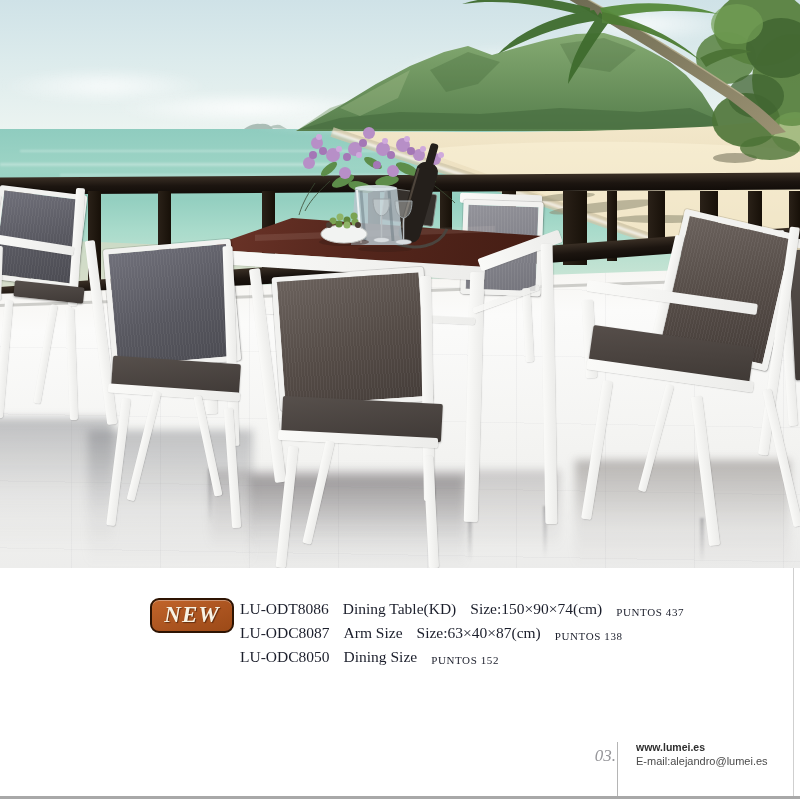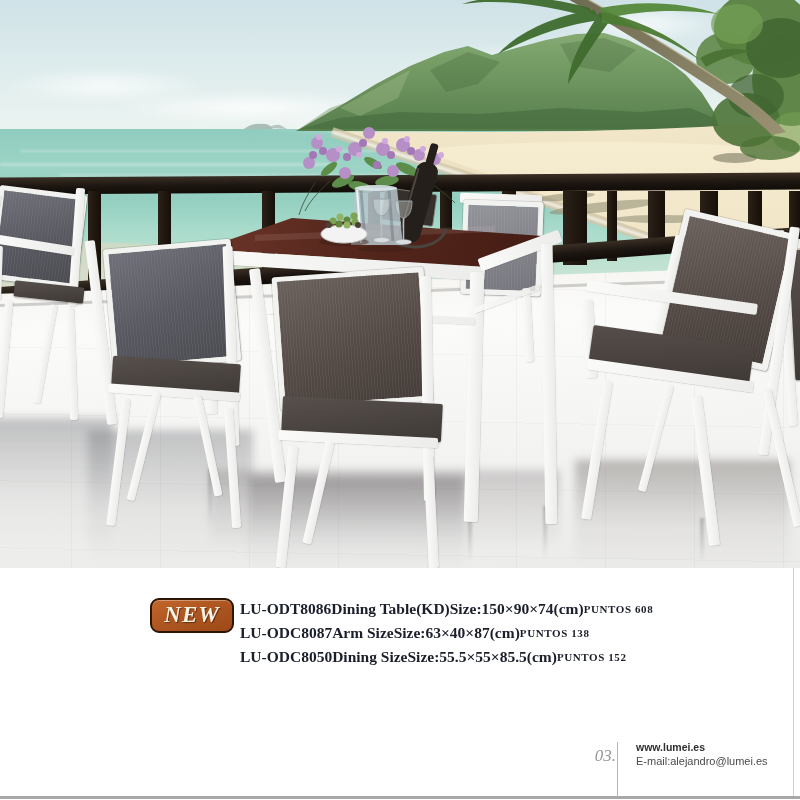--- a/index.html
+++ b/index.html
@@ -43,22 +43,22 @@
   .chair,.table{position:absolute;}
   
   .new-badge{position:absolute;left:150px;top:598px;width:84px;height:35px;border-radius:9px;
        background:linear-gradient(160deg,#c2652a 0%,#ab5420 55%,#9c4a17 100%);
        border:2px solid #2e1403;box-sizing:border-box;
        box-shadow:inset 0 1px 0 rgba(255,255,255,.35);
        display:flex;align-items:center;justify-content:center;}
   .new-badge span{font-style:italic;font-weight:bold;font-size:23px;color:#f8f3e4;
        letter-spacing:1px;text-shadow:1px 1px 1px rgba(40,15,0,.55);transform:translateY(-1px);}
   .products{position:absolute;left:240px;top:600px;width:440px;}
-  .product-row{display:flex;align-items:center;gap:0;margin-bottom:6px;
-       font-weight:bold;color:#1b1e2b;font-size:15.5px;white-space:nowrap;}
+  .product-row{display:flex;align-items:flex-end;gap:14px;margin-bottom:6px;
+       font-weight:normal;color:#1b1e2b;font-size:15.5px;white-space:nowrap;}
   .product-row .puntos{font-size:11px;letter-spacing:.6px;}
   
   .page-number{position:absolute;left:586px;top:746px;width:30px;text-align:right;
        font-style:italic;font-size:17px;color:#97979b;}
   .footer-divider{position:absolute;left:617px;top:742px;width:1px;height:55px;background:#b5b5b5;}
   .footer-links{position:absolute;left:636px;top:741px;font-family:"Liberation Sans",sans-serif;}
   .site{font-size:10.5px;font-weight:bold;color:#2e2e2e;}
   .email{font-size:11px;color:#4b4b4b;margin-top:2px;}
   .border-right{position:absolute;left:793px;top:568px;width:1px;height:229px;background:#cfcfcf;}
   .border-bottom{position:absolute;left:0;top:796px;width:800px;height:2.5px;background:#a8a8a8;}
@@ -348,32 +348,31 @@
 
   <div class="new-badge">
     <span>NEW</span>
   </div>
 
   <div class="products">
     <div class="product-row">
       <span>LU-ODT8086</span>
       <span>Dining Table(KD)</span>
       <span>Size:150×90×74(cm)</span>
-      <span class="puntos">PUNTOS 608</span>
+      <span class="puntos">PUNTOS 437</span>
     </div>
     <div class="product-row">
       <span>LU-ODC8087</span>
       <span>Arm Size</span>
       <span>Size:63×40×87(cm)</span>
       <span class="puntos">PUNTOS 138</span>
     </div>
     <div class="product-row">
       <span>LU-ODC8050</span>
       <span>Dining Size</span>
-      <span>Size:55.5×55×85.5(cm)</span>
       <span class="puntos">PUNTOS 152</span>
     </div>
   </div>
 
   <div class="page-number">03.</div>
   <div class="footer-divider"></div>
   <div class="footer-links">
     <div class="site">www.lumei.es</div>
     <div class="email">E-mail:alejandro@lumei.es</div>
   </div>

